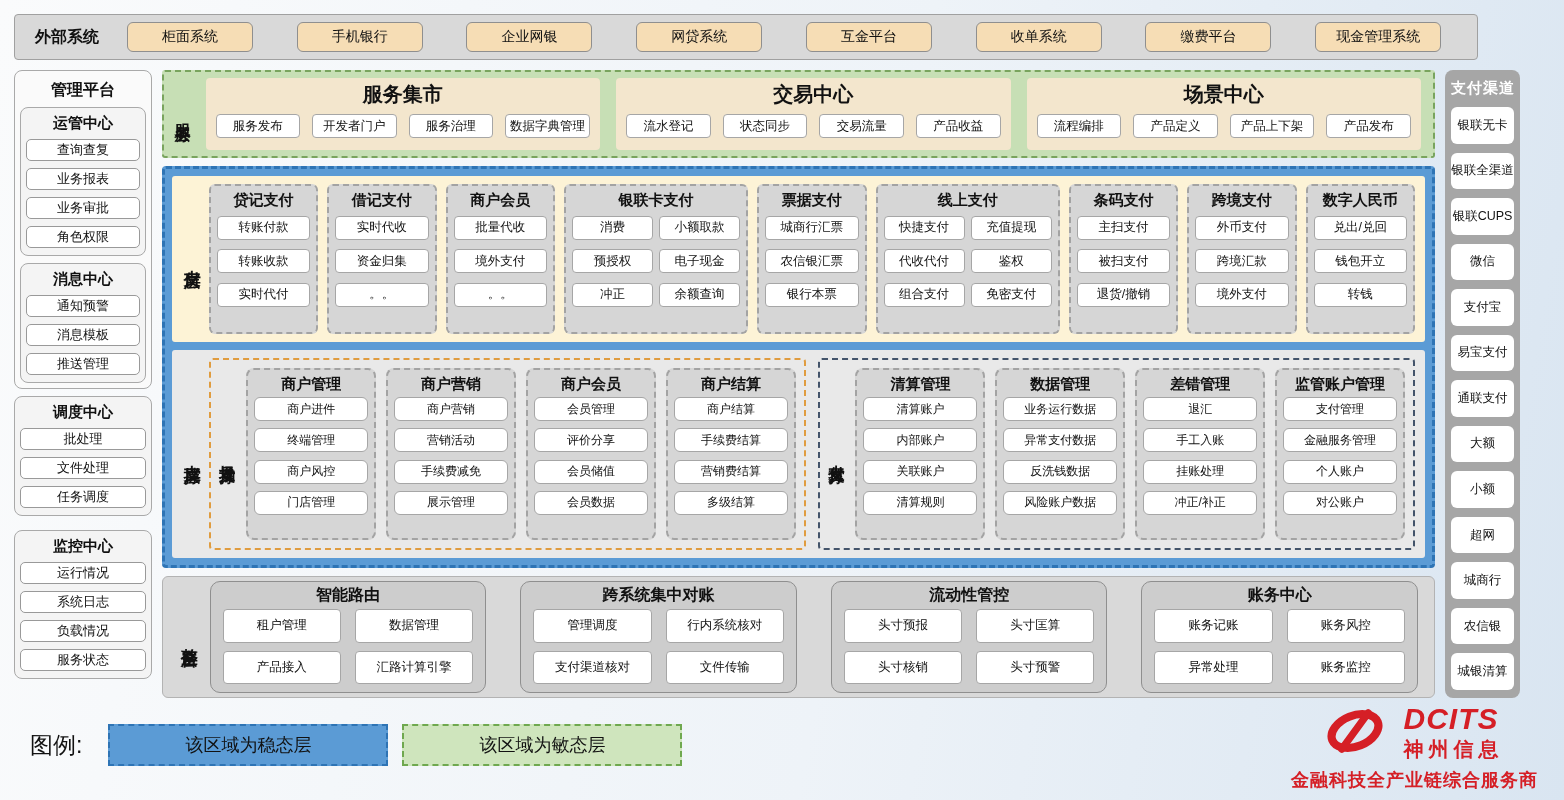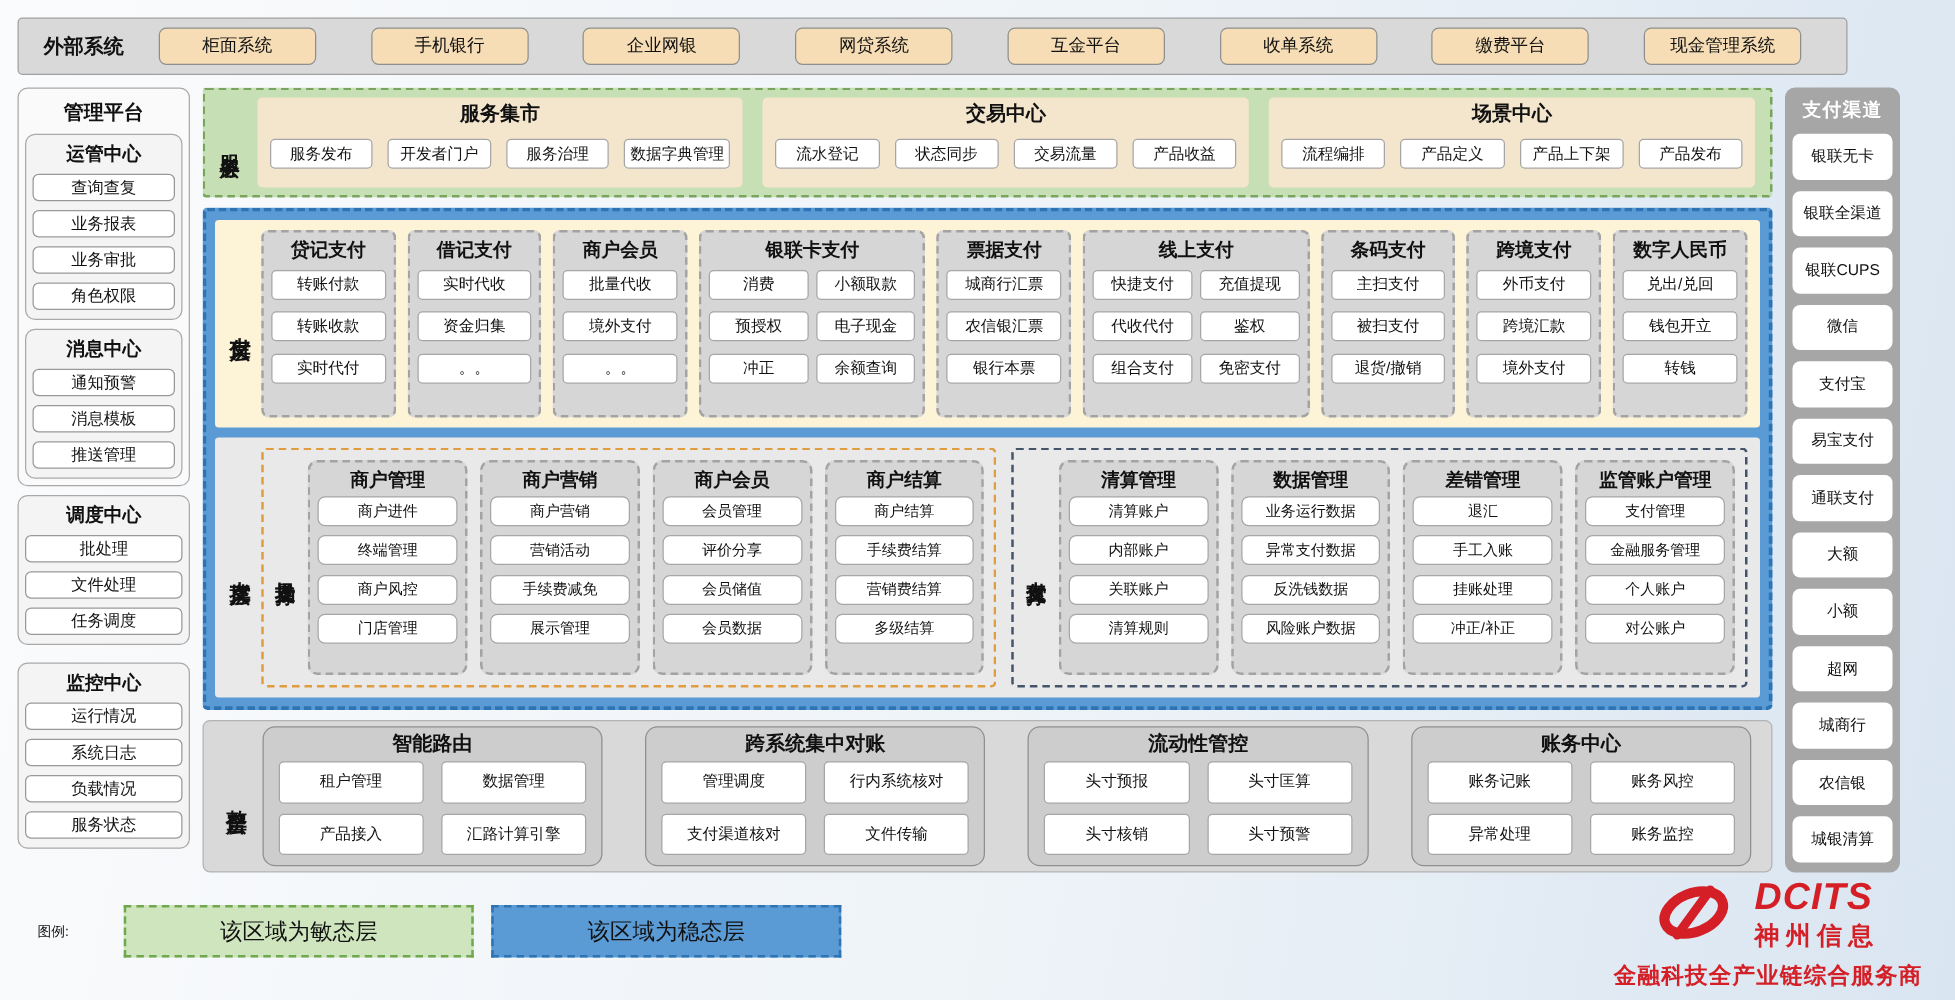--- a/index.html
+++ b/index.html
@@ -31,21 +31,21 @@
   
   .center-col { flex:1; display:flex; flex-direction:column; gap:8px; min-width:0; }
   .vlabel { writing-mode:vertical-lr; text-orientation:upright; font-weight:bold;
             letter-spacing:2px; line-height:1.1; align-self:center; white-space:nowrap; }
 
   .service-layer { height:88px; background:#c7dfb5; border:2px dashed #79a45e; border-radius:3px;
                    display:flex; align-items:stretch; gap:14px; padding:6px 12px 6px 10px; }
   .svc-label { font-size:16px; }
   .svc-groups { flex:1; display:flex; gap:16px; }
   .svc-panel { flex:1; background:#f3e6cd; border-radius:4px; padding:3px 10px 6px; display:flex; flex-direction:column; min-width:0; }
-  .panel-title { font-weight:bold; font-size:16px; text-align:center; }
+  .panel-title { font-weight:bold; font-size:20px; text-align:center; }
   .btn-row { flex:1; display:flex; align-items:center; justify-content:space-between; gap:12px; }
   .btn-row .wbtn { flex:1; }
 
   .wbtn { background:#fff; border:1px solid #a6a6a6; border-radius:4px; height:24px; display:flex;
           align-items:center; justify-content:center; font-size:12.5px; white-space:nowrap; padding:0 4px; }
 
   
   .stable-wrap { flex:1; background:#5b9bd5; border:3px dashed #2e74b5; border-radius:4px;
                  padding:7px; display:flex; flex-direction:column; gap:8px; min-height:0; }
 
@@ -75,30 +75,30 @@
                        display:flex; gap:12px; padding:4px 16px; }
   .int-label { font-size:17px; }
   .int-groups { flex:1; display:flex; gap:34px; }
   .int-group { flex:1; background:#cdcdcd; border:1px solid #8f8f8f; border-radius:10px;
                padding:3px 12px 8px; display:flex; flex-direction:column; min-width:0; }
   .int-title { font-weight:bold; font-size:16px; text-align:center; white-space:nowrap; }
   .int-grid { flex:1; display:grid; grid-template-columns:1fr 1fr; gap:8px 14px; margin-top:3px; }
   .int-grid .wbtn { height:auto; }
 
   
-  .right-col { width:92px; }
+  .right-col { width:75px; }
   .channels { height:100%; background:#a6a6a6; border-radius:8px; padding:7px 6px 8px;
               display:flex; flex-direction:column; gap:9px; }
   .ch-title { color:#fff; font-weight:bold; font-size:15px; text-align:center; margin-top:2px; letter-spacing:1px; white-space:nowrap; }
   .chbtn { flex:1; background:#fff; border-radius:6px; display:flex; align-items:center;
            justify-content:center; font-size:12.5px; white-space:nowrap; }
 
   
   .bottomrow { display:flex; align-items:center; margin:26px 0 0 30px; }
-  .legend-label { font-size:11px; margin-right:44px; }
+  .legend-label { font-size:23px; margin-right:26px; }
   .legend-box { width:280px; height:42px; display:flex; align-items:center; justify-content:center;
                 font-size:18px; margin-right:14px; }
   .legend-agile  { background:#cfe5bd; border:2px dashed #6fa84f; }
   .legend-stable { background:#5b9bd5; border:2px dashed #2e74b5; }
 
   .logo { position:absolute; right:26px; bottom:8px; display:flex; flex-direction:column; align-items:center; }
   .logo-top { display:flex; align-items:center; gap:20px; }
   .logo-texts { display:flex; flex-direction:column; align-items:flex-start; }
   .logo-name { color:#d51f26; font-weight:bold; font-style:italic; font-size:30px; line-height:1; letter-spacing:1px; }
   .logo-company { color:#d51f26; font-size:20px; font-weight:bold; letter-spacing:5px; margin-top:2px; }
@@ -460,22 +460,22 @@
         <div style="display:contents">
           
         <div class="chbtn">银联无卡</div><div class="chbtn">银联全渠道</div><div class="chbtn">银联CUPS</div><div class="chbtn">微信</div><div class="chbtn">支付宝</div><div class="chbtn">易宝支付</div><div class="chbtn">通联支付</div><div class="chbtn">大额</div><div class="chbtn">小额</div><div class="chbtn">超网</div><div class="chbtn">城商行</div><div class="chbtn">农信银</div><div class="chbtn">城银清算</div></div>
       </div>
     </div>
 
   </div>
 
   <div class="bottomrow">
     <span class="legend-label">图例:</span>
+    <div class="legend-box legend-stable">该区域为稳态层</div>
     <div class="legend-box legend-agile">该区域为敏态层</div>
-    <div class="legend-box legend-stable">该区域为稳态层</div>
   </div>
 
   <div class="logo">
     <div class="logo-top">
       <span>
         <svg width="58" height="58" viewBox="0 0 64 64">
           <g transform="rotate(-22 32 32)">
             <ellipse cx="32" cy="32" rx="27" ry="17" fill="none" stroke="#d51f26" stroke-width="9"></ellipse>
             <line x1="11" y1="45" x2="53" y2="19" stroke="#d51f26" stroke-width="8" stroke-linecap="round"></line>
           </g>

